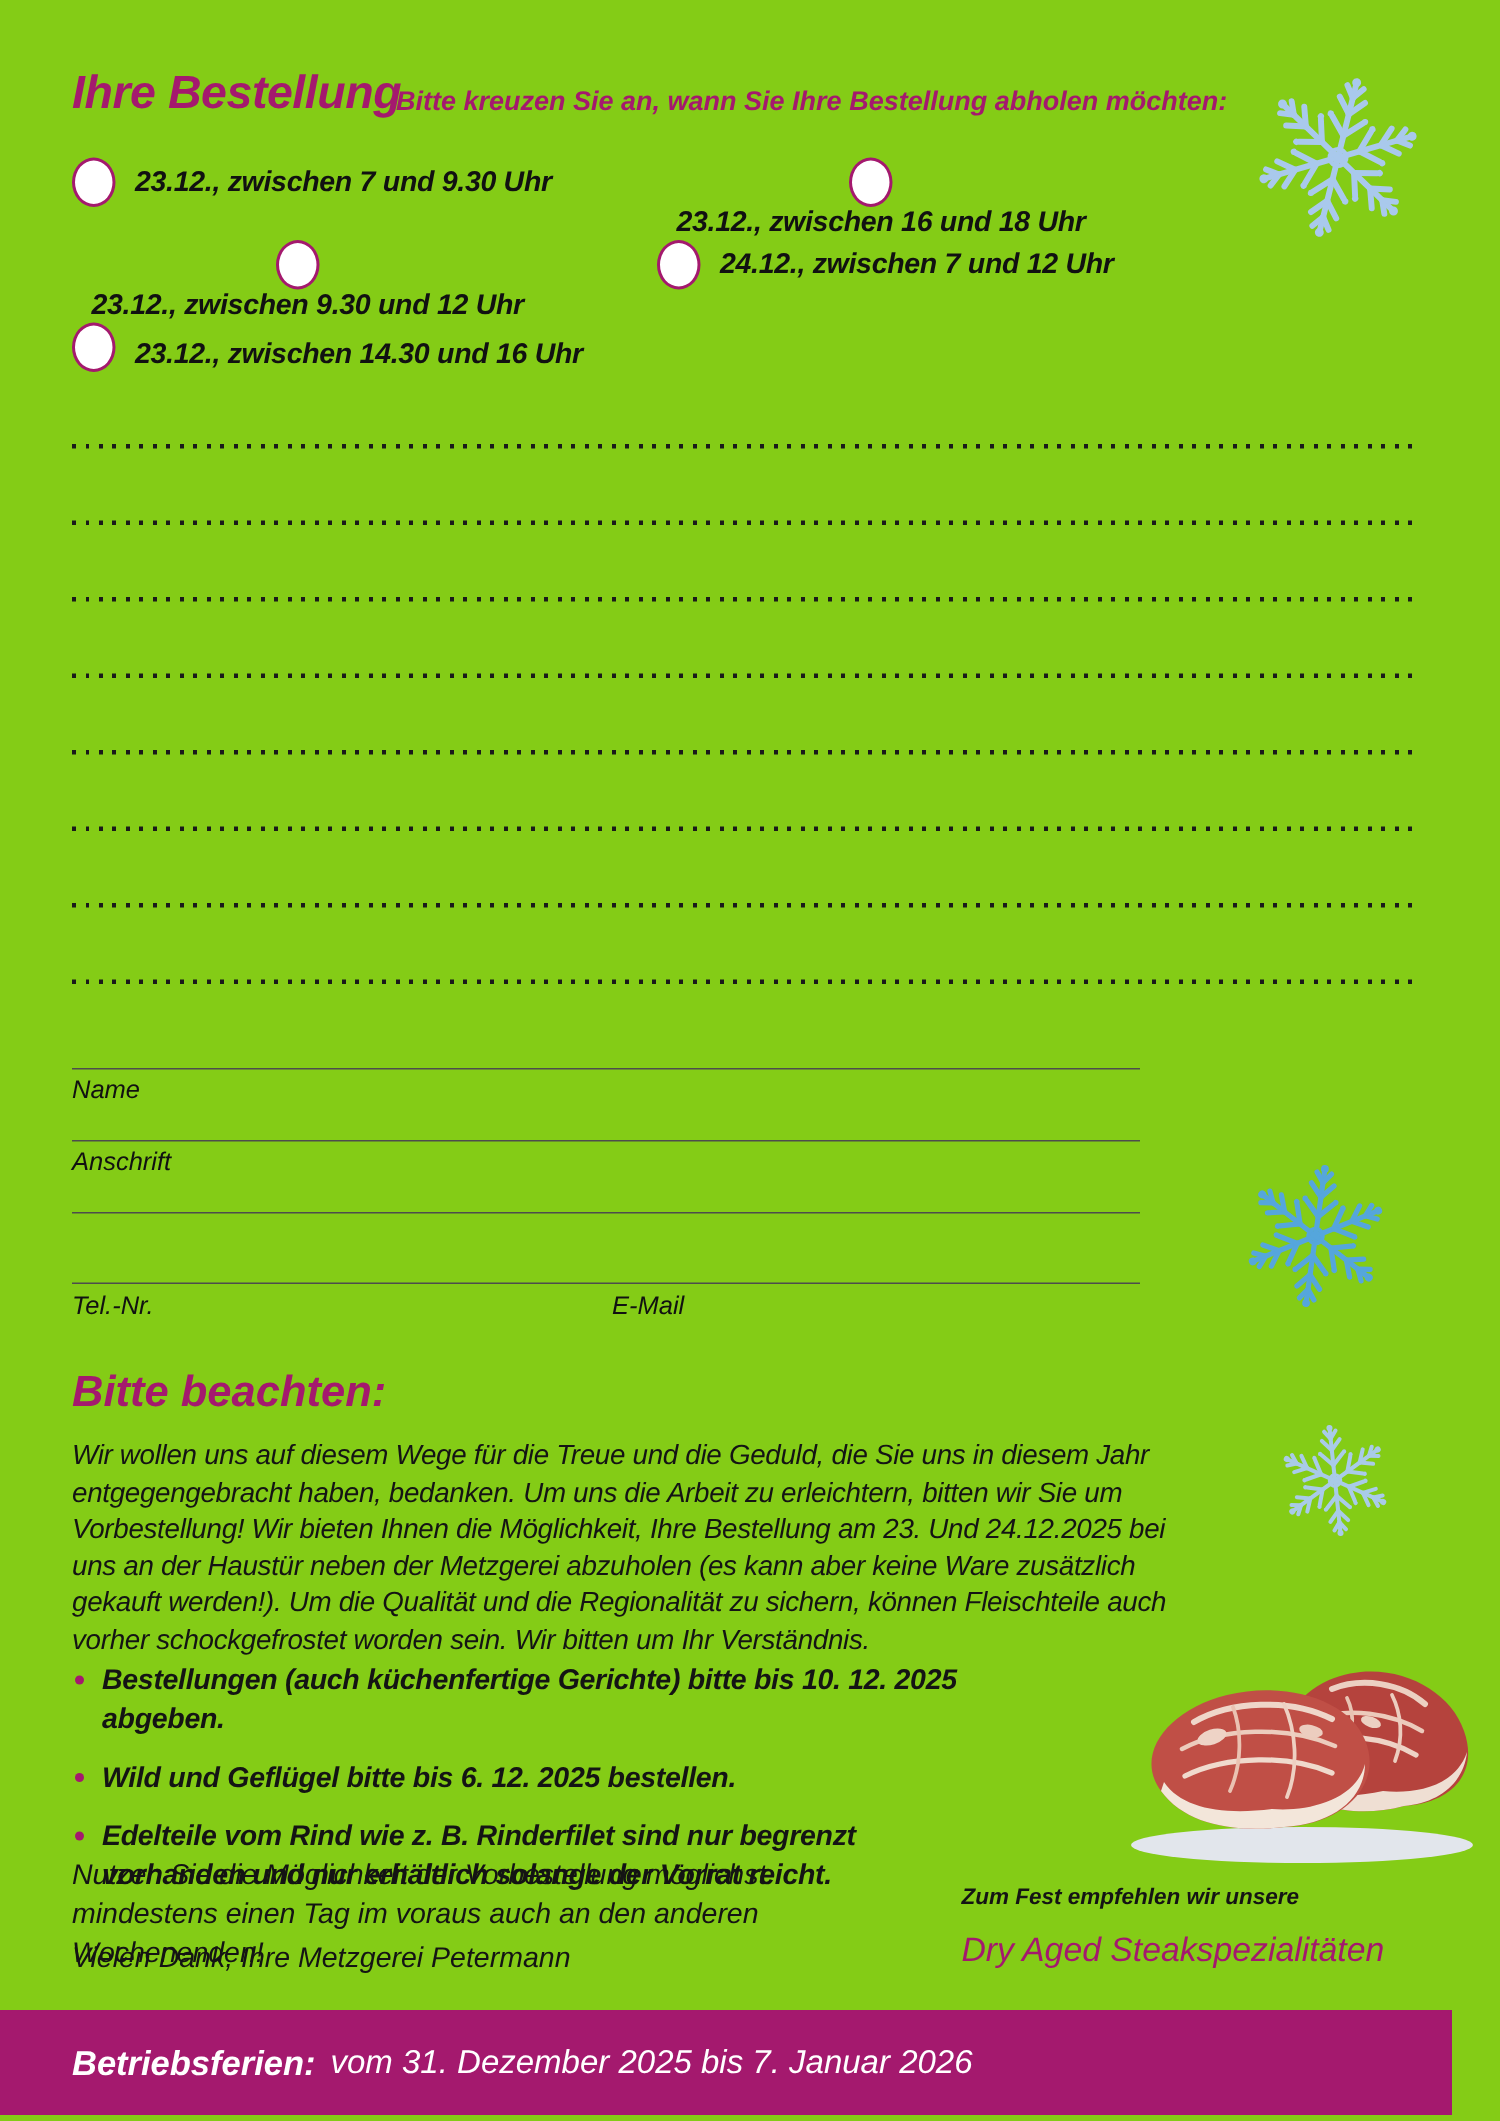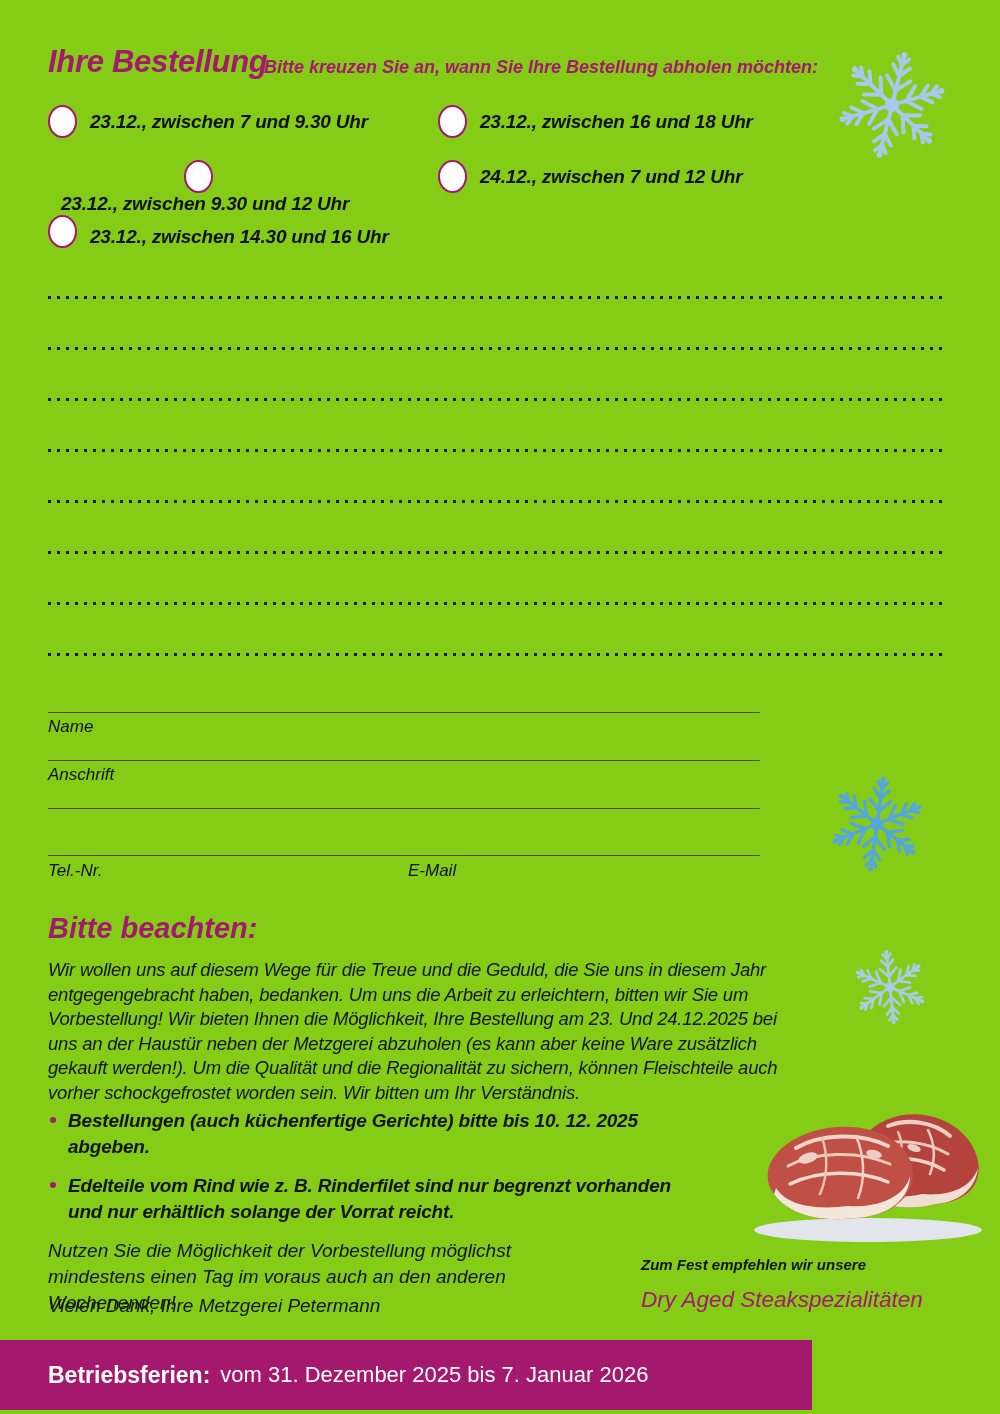--- a/index.html
+++ b/index.html
@@ -91,22 +91,22 @@
 
   
   .snowflake { position:absolute; }
   .sf-1 { left:833px; top:48px;  width:118px; height:114px; color:#a9c9ec; transform:rotate(14deg); }
   .sf-2 { left:826px; top:774px; width:102px; height:100px; color:#55a6dc; transform:rotate(8deg); }
   .sf-3 { left:850px; top:948px; width:80px;  height:78px;  color:#a9cbe8; transform:rotate(-6deg); }
   .filldot { fill:currentColor; stroke:none; }
 
   
   .footer-bar {
-    position:absolute; left:0; top:1340px; width:812px; height:70px;
-    background:#a4196e; display:flex; align-items:center;
+    position:absolute; left:0; top:1340px; width:968px; height:70px;
+    background:#a4196e; display:flex; align-items:center;font-style:italic;
   }
   .footer-label {
     margin-left:48px; color:#ffffff; font-size:23px; font-weight:bold;
   }
   .footer-text {
     margin-left:10px; color:#ffffff; font-size:22px;
   }
   .defs-holder { position:absolute; width:0; height:0; overflow:hidden; }
 </style>
 </head>
@@ -144,21 +144,21 @@
   <div class="subtitle">Bitte kreuzen Sie an, wann Sie Ihre Bestellung abholen möchten:</div>
 
   <svg class="snowflake sf-1" viewBox="-46 -46 92 92">
       <use href="#flakeSym"></use>
     </svg>
 
   <div class="option" style="left:48px; top:105px;">
     <span class="opt-circle"></span>
     <span class="opt-label">23.12., zwischen 7 und 9.30 Uhr</span>
   </div>
-  <div class="option" style="left:438px; top:105px;">
+  <div class="option" style="left:438px; top:105px;flex-direction:column;">
     <span class="opt-circle"></span>
     <span class="opt-label">23.12., zwischen 16 und 18 Uhr</span>
   </div>
   <div class="option" style="left:48px; top:160px;flex-direction:column;">
     <span class="opt-circle"></span>
     <span class="opt-label">23.12., zwischen 9.30 und 12 Uhr</span>
   </div>
   <div class="option" style="left:438px; top:160px;">
     <span class="opt-circle"></span>
     <span class="opt-label">24.12., zwischen 7 und 12 Uhr</span>
@@ -199,20 +199,24 @@
   <svg class="snowflake sf-3" viewBox="-46 -46 92 92">
       <use href="#flakeSym"></use>
     </svg>
 
   <div class="notice-body">Wir wollen uns auf diesem Wege für die Treue und die Geduld, die Sie uns in diesem Jahr entgegengebracht haben, bedanken. Um uns die Arbeit zu erleichtern, bitten wir Sie um Vorbestellung! Wir bieten Ihnen die Möglichkeit, Ihre Bestellung am 23. Und 24.12.2025 bei uns an der Haustür neben der Metzgerei abzuholen (es kann aber keine Ware zusätzlich gekauft werden!). Um die Qualität und die Regionalität zu sichern, können Fleischteile auch vorher schockgefrostet worden sein. Wir bitten um Ihr Verständnis.</div>
 
   <ul class="bullets">
     <li>
       <span class="bullet-dot"></span>
       <span class="bullet-text">Bestellungen (auch küchenfertige Gerichte) bitte bis 10. 12. 2025 abgeben.</span>
+    </li>
+    <li>
+      <span class="bullet-dot"></span>
+      <span class="bullet-text">Wild und Geflügel bitte bis 6. 12. 2025 bestellen.</span>
     </li>
     <li>
       <span class="bullet-dot"></span>
       <span class="bullet-text">Edelteile vom Rind wie z. B. Rinderfilet sind nur begrenzt vorhanden und nur erhältlich solange der Vorrat reicht.</span>
     </li>
   </ul>
 
   <div class="closing">Nutzen Sie die Möglichkeit der Vorbestellung möglichst mindestens einen Tag im voraus auch an den anderen Wochenenden!</div>
   <div class="thanks">Vielen Dank,  Ihre Metzgerei Petermann</div>
 

